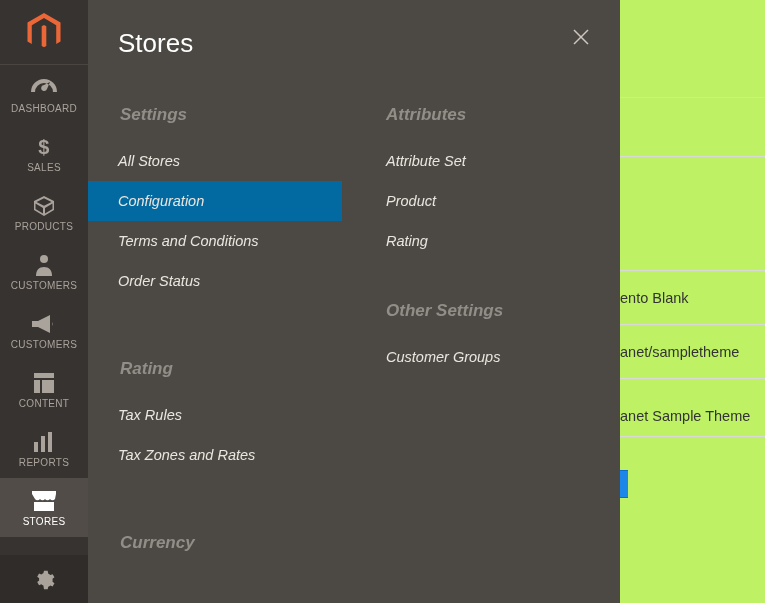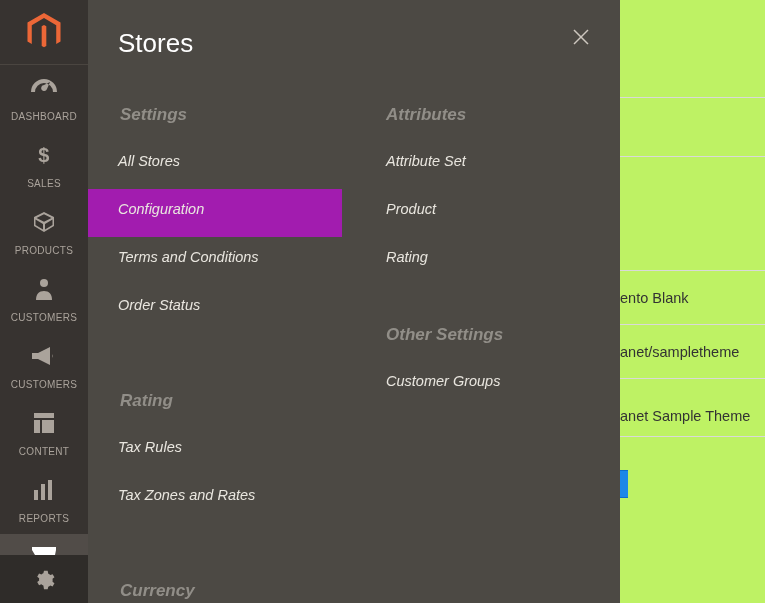--- a/index.html
+++ b/index.html
@@ -10,21 +10,21 @@
   position: absolute; left: 0; top: 0; width: 88px; height: 100%;
   background: #373330; color: #aaa69f; text-align: center;
 }
 .logo-cell {
   width: 100%; height: 65px; display: flex; align-items: center; justify-content: center;
   border-bottom: 1px solid #4a4540;
 }
 .logo-cell svg { width: 34px; height: 38px; }
 .nav-item {
   width: 100%; padding: 12px 0 10px;
-  display: flex; flex-direction: column; align-items: center; gap: 12px;
+  display: flex; flex-direction: column; align-items: center; gap: 4px;
   color: #aaa39b; cursor: pointer; font-size: 10px; letter-spacing: .3px;
 }
 .nav-item .icon { height: 22px; display:flex; align-items:center; justify-content:center; }
 .nav-item.active { background: #514c48; color: #fff; }
 .nav-item svg { fill: #aaa39b; }
 .nav-item.active svg { fill: #fff; }
 .nav-item span.label { font-size: 10px; }
 
 
 .nav-item.settings-row { position:absolute; bottom:0; width:100%; background:#2f2c29; padding:14px 0 12px; }
@@ -45,26 +45,26 @@
 .flyout-columns { display:flex; }
 .col { flex:1; padding: 0 12px 0 2px; font-style: italic; }
 .col.left { }
 .col.right { }
 
 .section-heading {
   color:#918e88; font-size:17px; font-weight:600;
   padding: 10px 14px 16px 30px;
 }
 .menu-link {
-  display:block; padding: 12px 14px 20px 30px;
+  display:block; padding: 12px 14px 12px 30px;
   color:#e9e6df; font-size:14.5px; font-weight:400;
   cursor:pointer; border-radius:0;
 }
 .col.left .menu-link { margin-left: -2px; }
-.menu-link.selected { background:#a21caf; }
+.menu-link.selected { background:#0369a1; }
 .section-gap { height: 48px; }
 .section-gap.small { height: 30px; }
 
 
 .main-area {
   position:absolute; left:620px; top:0; width:145px; height:100%; background:#bef264;
   color:#333; font-size:14.5px;text-align:right;
 }
 .peek-line { position:absolute; left:0; white-space:nowrap; }
 .divider { position:absolute; left:0; width:200px; border-top:1px solid #d9d9d9; }

